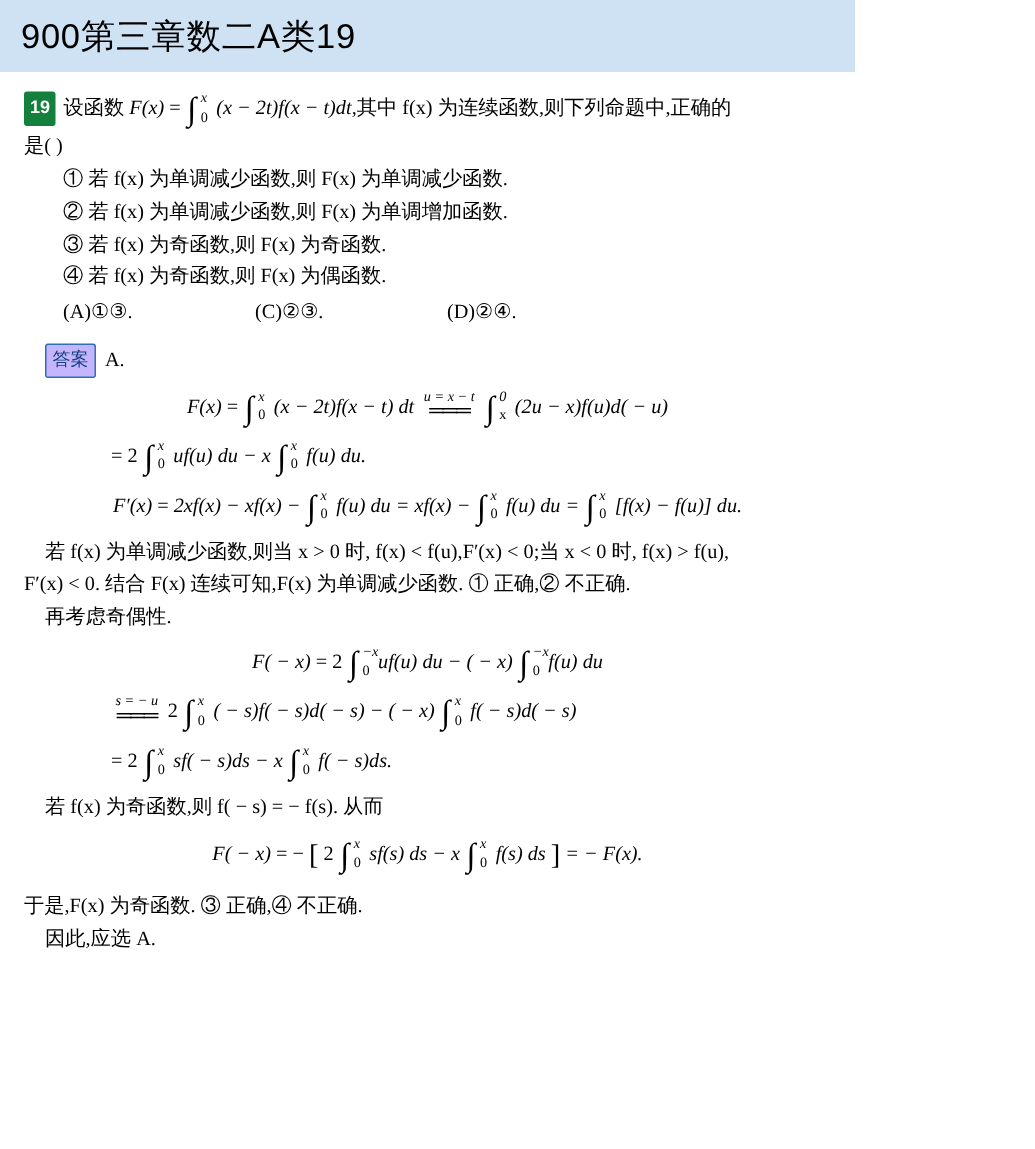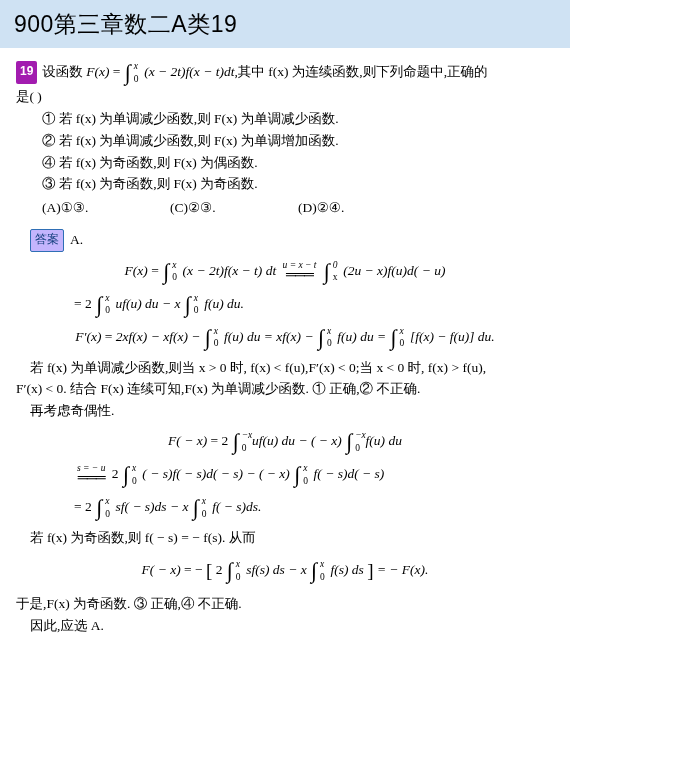--- a/index.html
+++ b/index.html
@@ -38,21 +38,21 @@
   }
   
   .body-wrap {
     padding: 12px 16px 0 16px;
     box-sizing: border-box;
     font-size: 13.5px;
     line-height: 1.62;
   }
   .num-badge {
     display: inline-block;
-    background: #a21caf;
+    background: #15803d;
     color: #fff;
     font-family: "Liberation Sans", sans-serif;
     font-size: 12px;
     font-weight: bold;
     padding: 1px 4px 2px 4px;
     border-radius: 2px;
     vertical-align: 1px;
     margin-right: 5px;
   }
   .tag-box {
@@ -154,22 +154,22 @@
         <span class="intsym">∫</span>
         <span class="intsup">x</span>
         <span class="intsub">0</span>
       </span>
       <span class="it">(x − 2t)f(x − t)dt</span><span>,其中 f(x) 为连续函数,则下列命题中,正确的</span>
     </div>
     <div class="para">是(    )</div>
 
     <div class="para indent1">① 若 f(x) 为单调减少函数,则 F(x) 为单调减少函数.</div>
     <div class="para indent1">② 若 f(x) 为单调减少函数,则 F(x) 为单调增加函数.</div>
+    <div class="para indent1">③ 若 f(x) 为奇函数,则 F(x) 为奇函数.</div>
     <div class="para indent1">④ 若 f(x) 为奇函数,则 F(x) 为偶函数.</div>
-    <div class="para indent1">③ 若 f(x) 为奇函数,则 F(x) 为奇函数.</div>
 
     <div class="choices">
       <span>(A)①③.</span>
       <span>(C)②③.</span>
       <span>(D)②④.</span>
     </div>
 
     <div class="para gap-m indent2">
       <span class="tag-box">答案</span><span>A.</span>
     </div>

